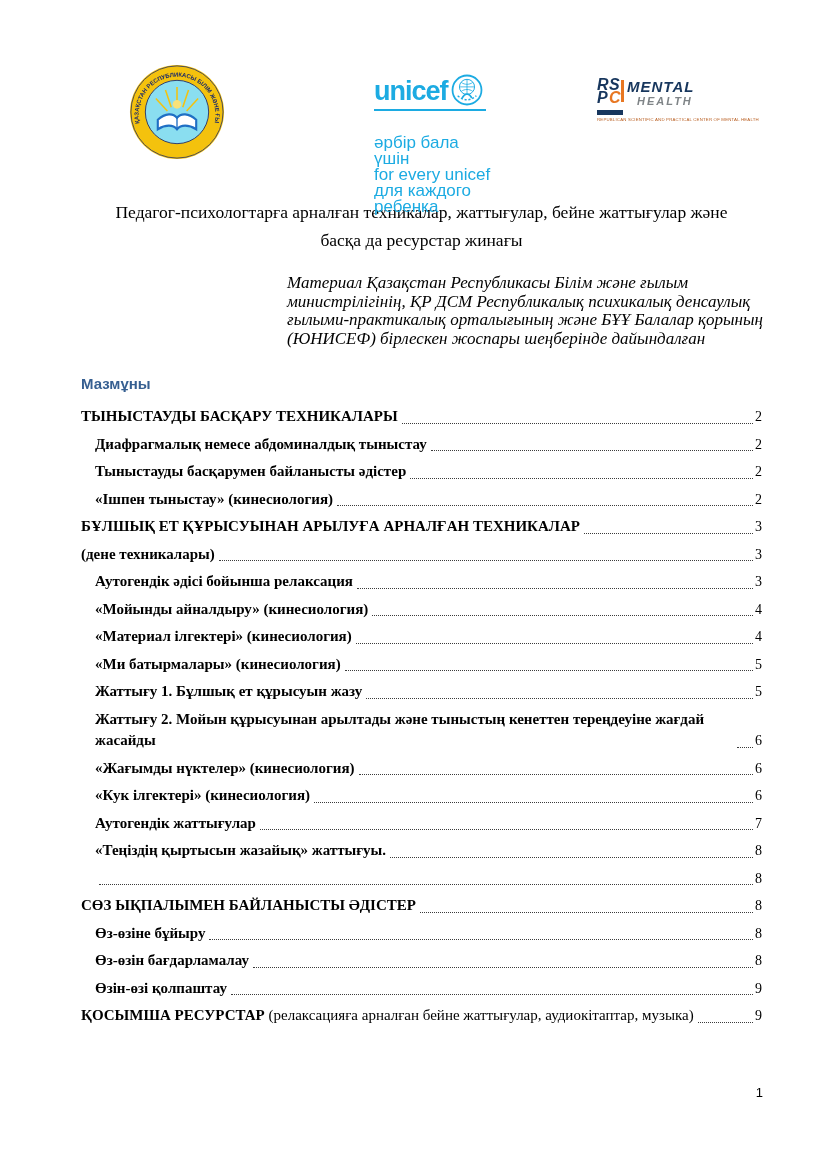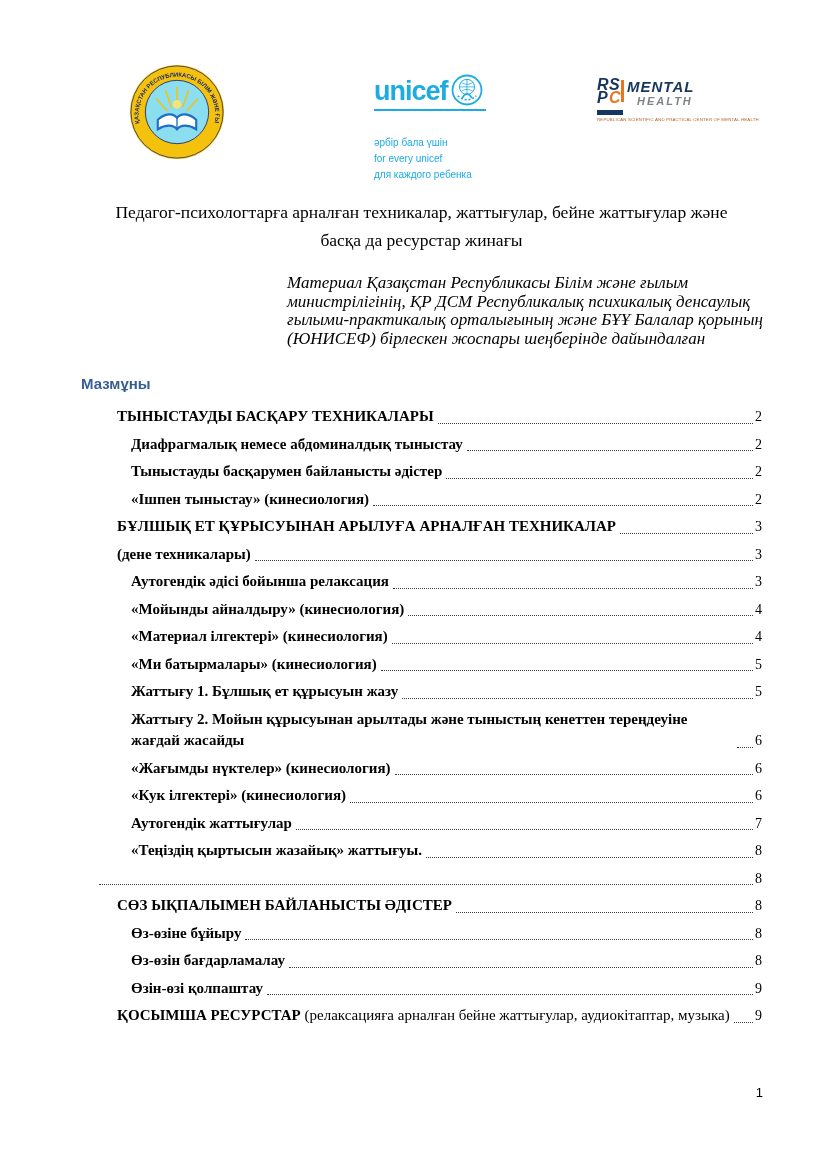--- a/index.html
+++ b/index.html
@@ -22,21 +22,21 @@
   .unicef{position:absolute;left:293px;top:10px;width:118px;}
   .unicef-top{display:flex;align-items:flex-end;gap:3px;}
   .unicef-word{
     font-family:"Liberation Sans",sans-serif;
     font-weight:600;font-size:27px;line-height:30px;letter-spacing:-1px;
     color:var(--unicef_cyan);
   }
   .unicef-rule{height:2px;background:var(--unicef_cyan);margin:3px 0 6px 0;width:112px;}
   .unicef-taglines{
     font-family:"Liberation Sans",sans-serif;
-    font-size:10px;line-height:16px;color:var(--unicef_cyan);margin-top:24px;
+    font-size:17px;line-height:16px;color:var(--unicef_cyan);margin-top:24px;
   }
 
   .mh{position:absolute;left:516px;top:14px;width:132px;font-family:"Liberation Sans",sans-serif;}
   .mh-top{display:flex;align-items:flex-start;gap:6px;}
   .mh-mono{
     display:grid;grid-template-columns:12px 12px;line-height:13px;
     font-weight:bold;font-size:16px;font-style:italic;position:relative;
   }
   .mh-mono .blue{color:var(--mh_navy);}
   .mh-mono .orange{color:var(--mh_orange);}
@@ -62,21 +62,21 @@
 
   
   .toc-heading{
     margin:27px 0 0 0;
     font-family:"Liberation Sans",sans-serif;
     font-size:15px;font-weight:bold;color:var(--accent_blue);
   }
   .toc{margin-top:14px;}
   .toc-row{display:flex;margin-bottom:6px;font-size:15px;line-height:21.5px;}
   .toc-row.level-2{padding-left:14px;}
-  .toc-label{font-weight:bold;margin-left:36px;}
+  .toc-label{font-weight:bold;}
   .toc-label .suffix{font-weight:normal;}
   .toc-leader{
     flex:1 1 16px;min-width:16px;align-self:flex-end;
     border-bottom:1.5px dotted #3c3c3c;margin:0 2px 4px 4px;height:0;
   }
   .toc-page{align-self:flex-end;font-size:14px;font-weight:normal;}
 
   .page-number{
     position:absolute;right:64px;bottom:70px;
     font-family:"Liberation Sans",sans-serif;font-size:13px;

